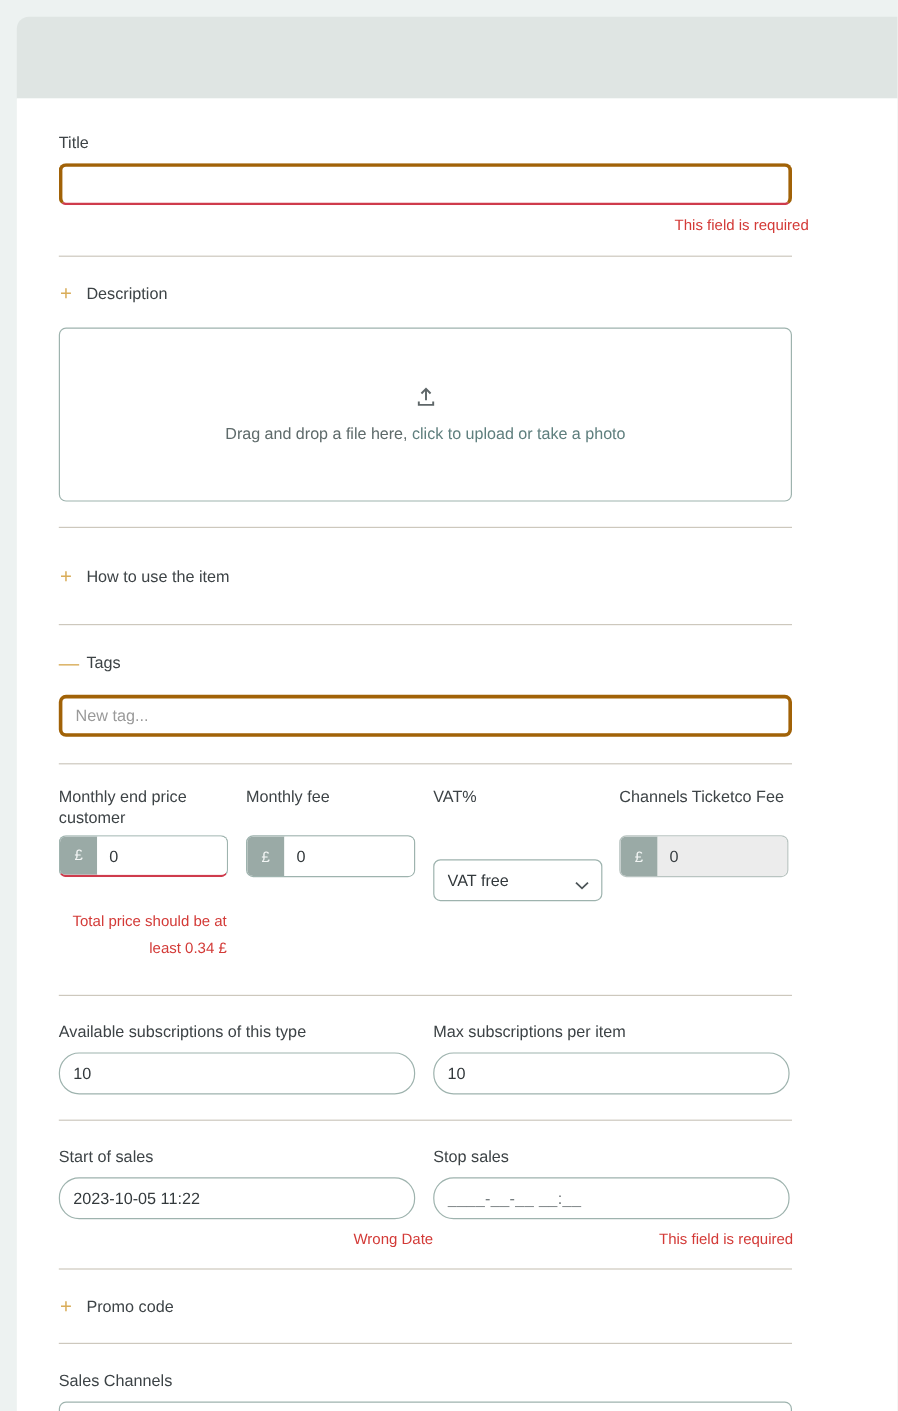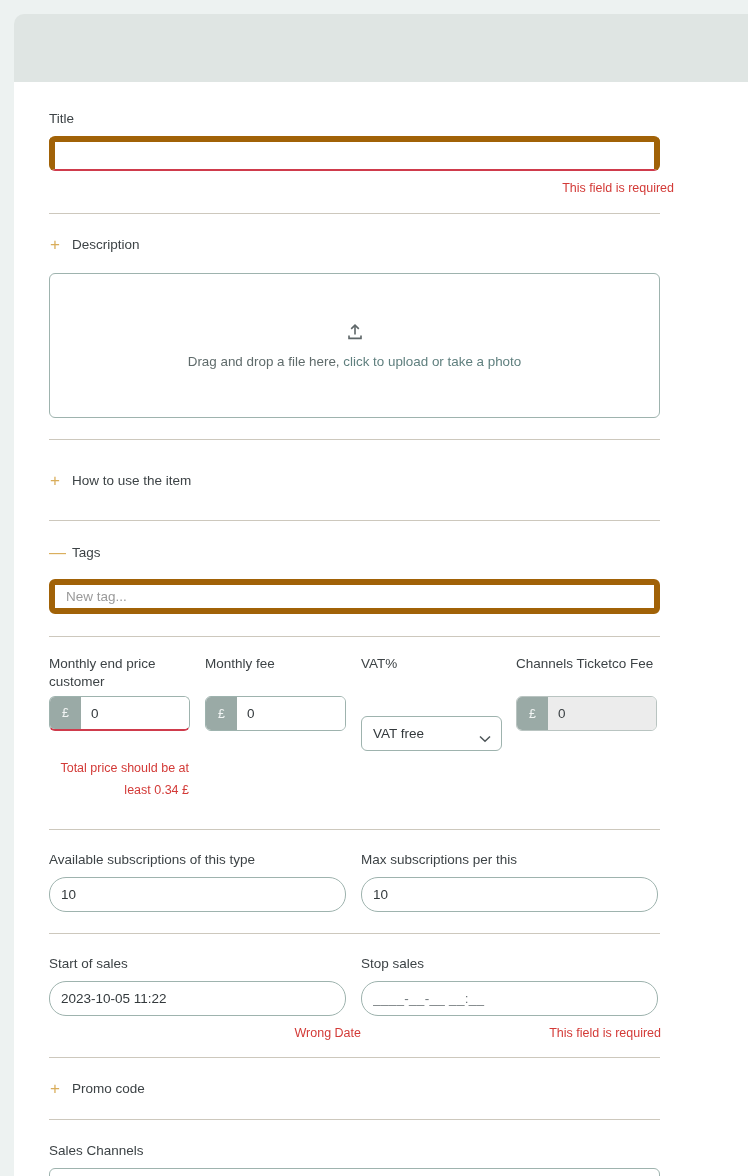--- a/index.html
+++ b/index.html
@@ -37,21 +37,21 @@
     font-size: 13.5px;
     color: #3d4346;
     margin: 0 0 8px 0;
     line-height: 1.32;
     font-weight: 400;
   }
   .text-input {
     display: block;
     width: 611px;
     height: 35px;
-    border: 6px solid #a16207;
+    border: 3px solid #a16207;
     border-radius: 6px;
     background: #fff;
     font-family: "Liberation Sans", sans-serif;
     font-size: 13.5px;
     color: #33393c;
     padding: 0 11px;
     outline: none;
   }
   .text-input::placeholder { color: #9a9a9a; }
   .text-input.error { border-bottom: 2px solid #cf3b4c; }
@@ -318,21 +318,21 @@
       <div style="height:28px"></div>
       <hr class="divider">
 
       <div style="height:21px"></div>
       <div class="cols">
         <div style="width:312px">
           <div class="field-label">Available subscriptions of this type</div>
           <input class="half-input" type="text" value="10" style="">
         </div>
         <div style="width:300px">
-          <div class="field-label">Max subscriptions per this</div>
+          <div class="field-label">Max subscriptions per item</div>
           <input class="half-input" type="text" value="10" style="">
         </div>
       </div>
 
       <div style="height:21px"></div>
       <hr class="divider">
 
       <div style="height:21px"></div>
       <div class="cols">
         <div style="width:312px">

